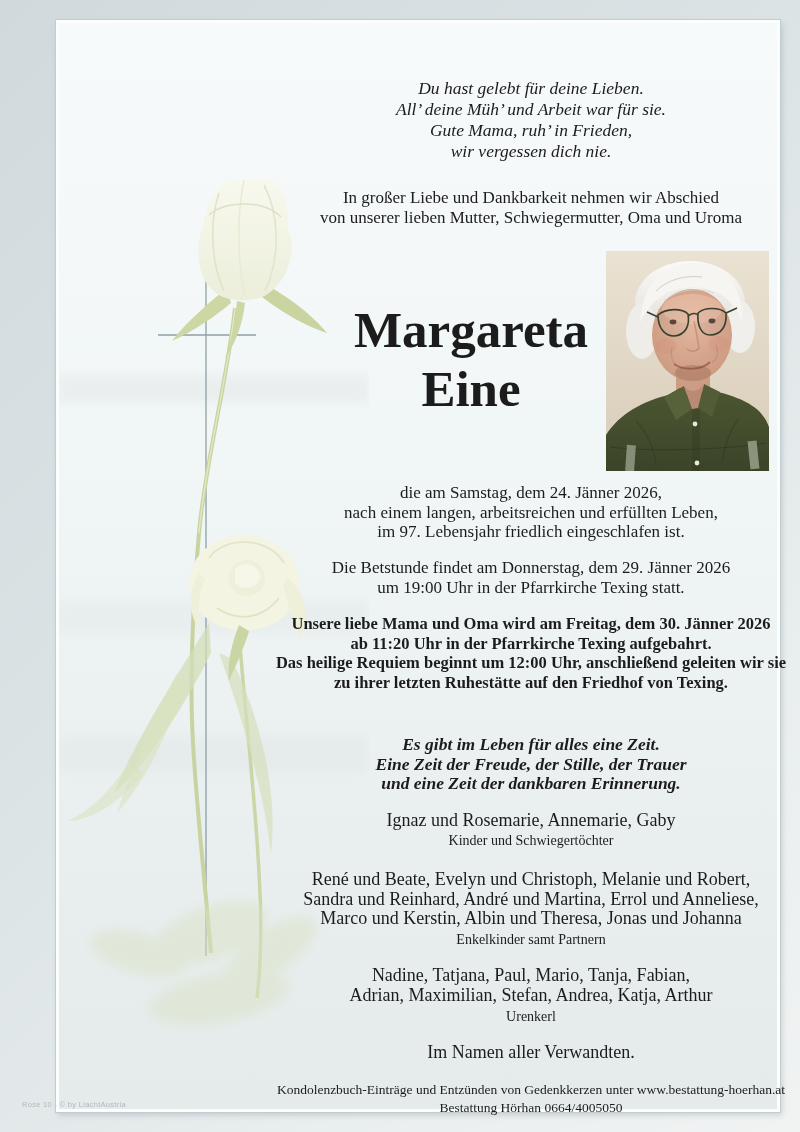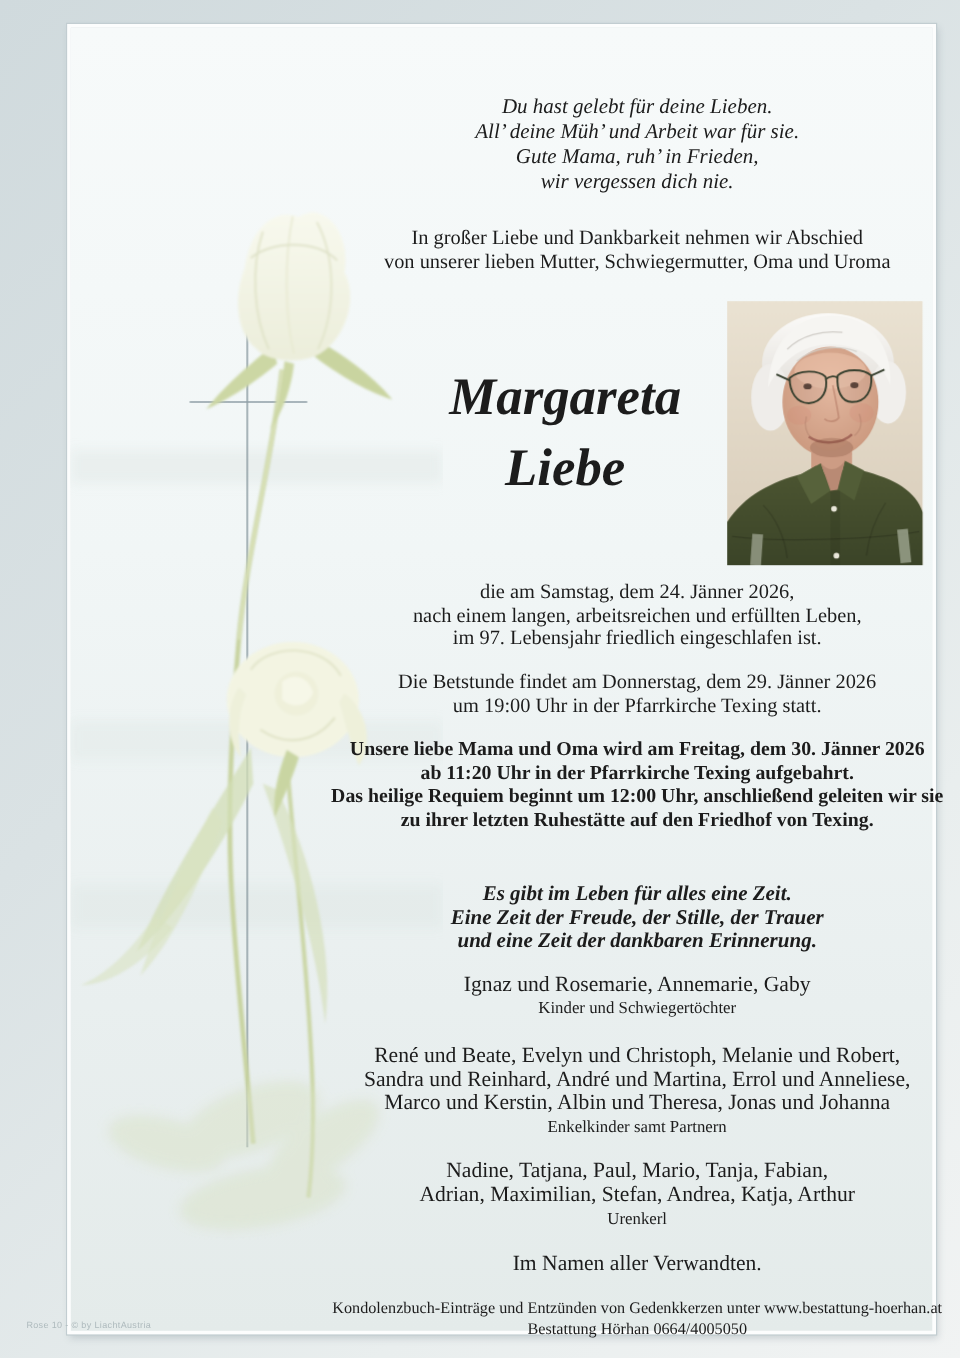--- a/index.html
+++ b/index.html
@@ -21,21 +21,21 @@
     margin-left:36px;
   }
   .flowers{position:absolute;left:0;top:130px;width:310px;height:880px;}
   .block{position:absolute;text-align:center;}
   .line{white-space:nowrap;}
   .center-col{left:152px;width:640px;}
   .quote-top{top:55px;font-style:italic;font-size:17.5px;}
   .quote-top .line{line-height:21px;}
   .intro{top:165px;font-size:17px;}
   .intro .line{line-height:19.5px;}
-  .name-block{left:145px;width:534px;top:278px;font-size:44px;font-weight:bold;font-style:italic;}
+  .name-block{left:145px;width:534px;top:278px;font-size:51px;font-weight:bold;}
   .name-block .line{line-height:59px;}
   .photo{position:absolute;left:547px;top:228px;width:163px;height:220px;}
   .photo svg{display:block;}
   .passing{top:460px;font-size:17px;}
   .passing .line{line-height:19.5px;}
   .betstunde{top:535px;font-size:17px;}
   .betstunde .line{line-height:19.5px;}
   .funeral{top:591px;font-size:16.5px;font-weight:bold;}
   .funeral .line{line-height:19.5px;}
   .quote-mid{top:712px;font-size:17.5px;font-weight:bold;font-style:italic;}
@@ -145,21 +145,21 @@
       <div class="line">wir vergessen dich nie.</div>
     </div>
 
     <div class="block center-col intro">
       <div class="line">In großer Liebe und Dankbarkeit nehmen wir Abschied</div>
       <div class="line">von unserer lieben Mutter, Schwiegermutter, Oma und Uroma</div>
     </div>
 
     <div class="block name-block">
       <div class="line">Margareta</div>
-      <div class="line">Liebe</div>
+      <div class="line">Eine</div>
     </div>
 
     <div class="photo">
       <svg width="163" height="220" viewBox="0 0 163 220">
         <defs>
           <linearGradient id="wall" x1="0" y1="0" x2="0" y2="1">
             <stop offset="0" stop-color="#eae2d2"></stop>
               <stop offset="1" stop-color="#d8ccb9"></stop>
           </linearGradient>
           <radialGradient id="skin" cx="0.5" cy="0.4" r="0.75">

